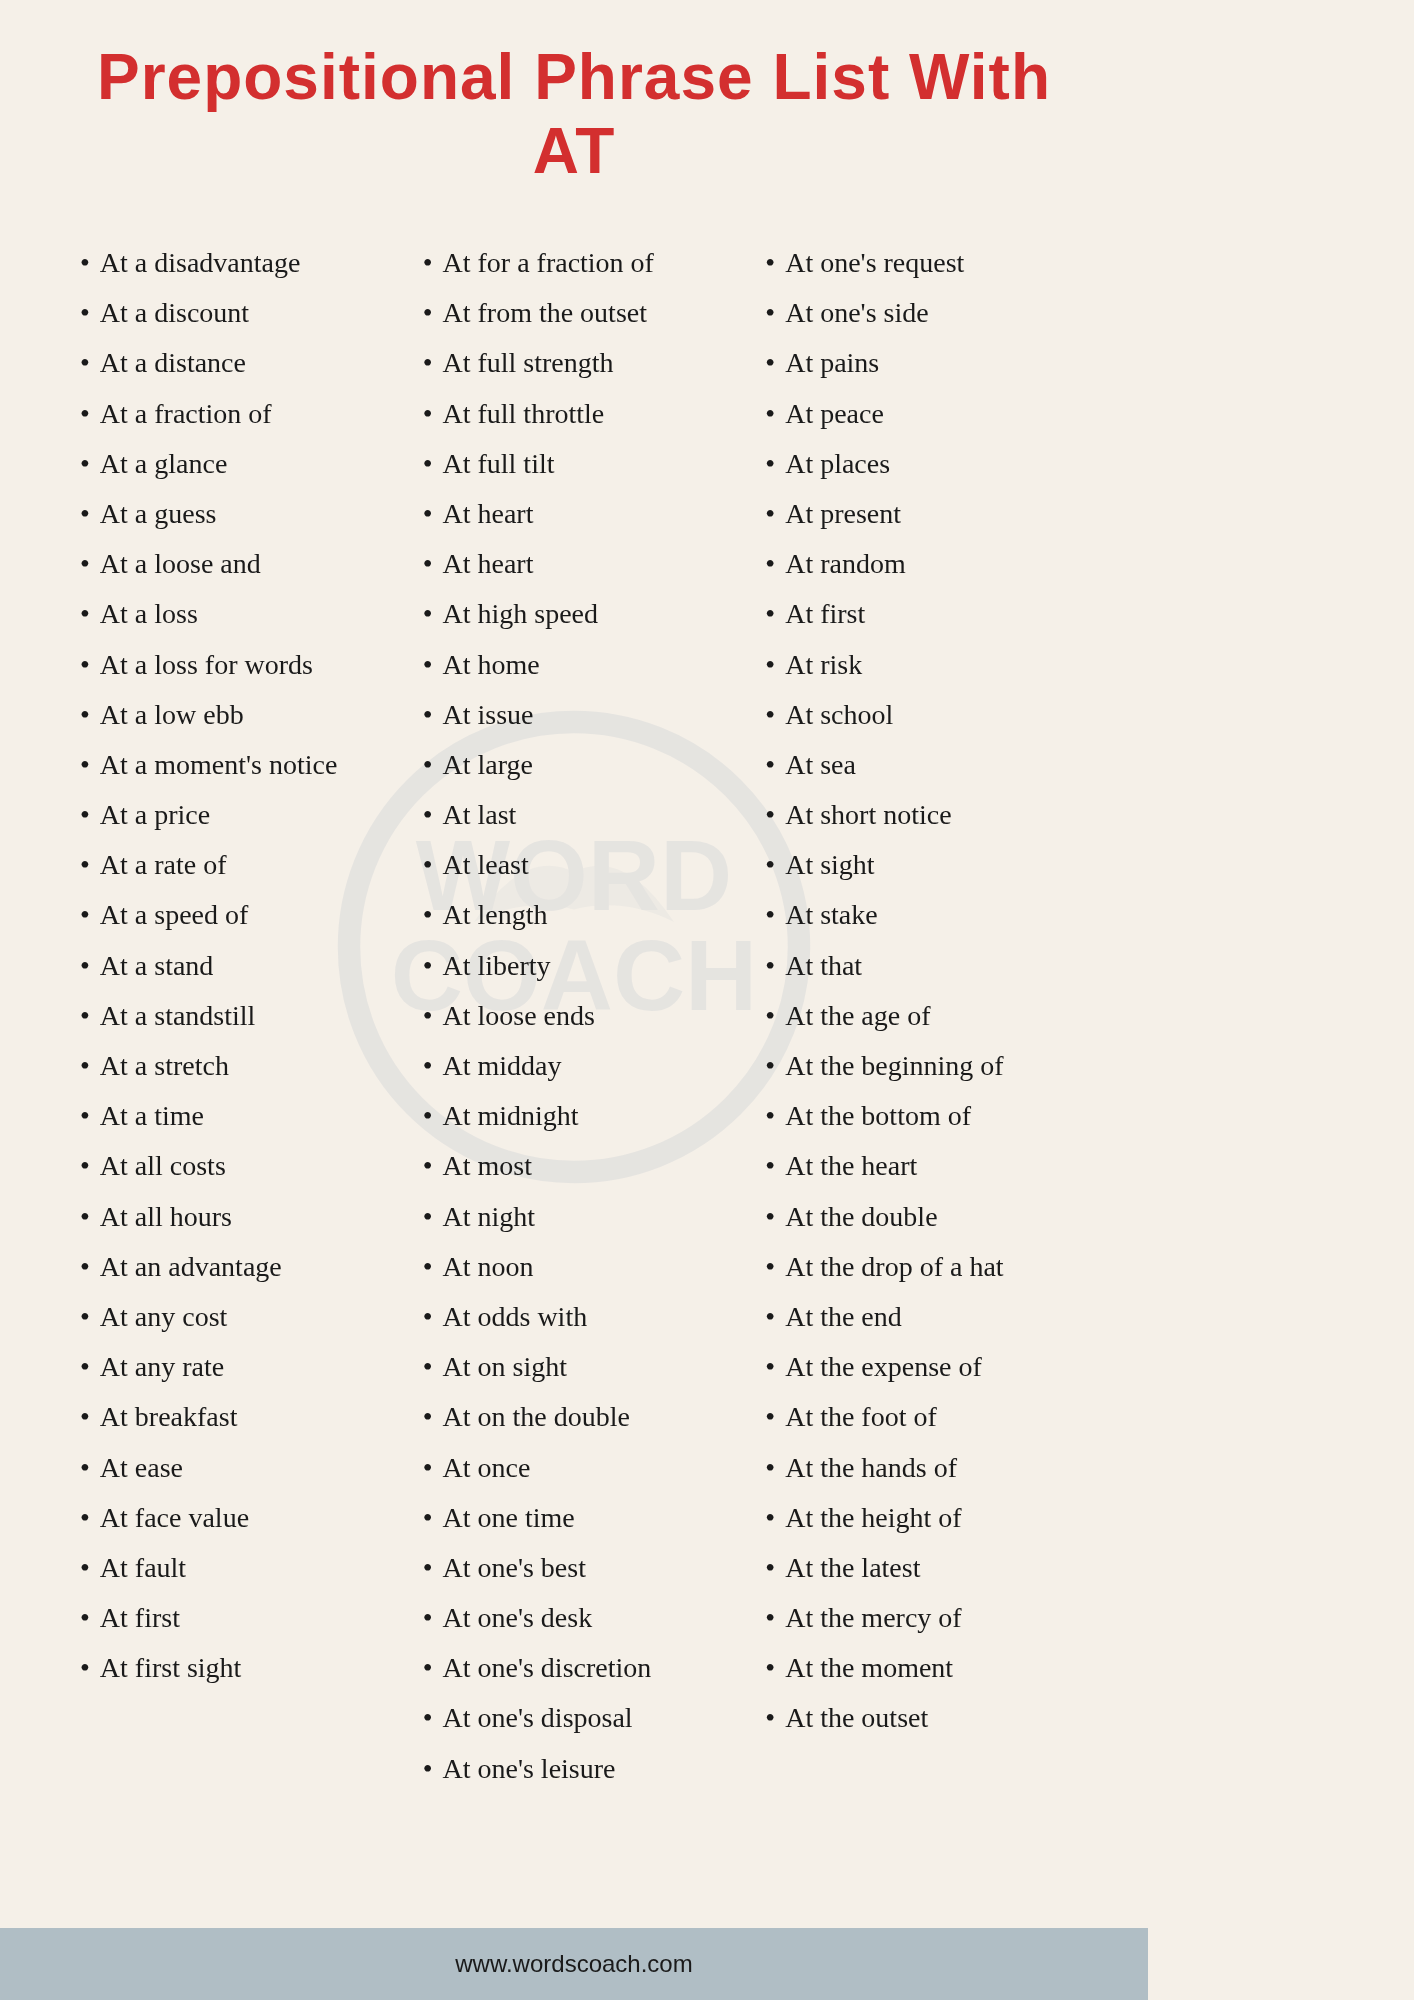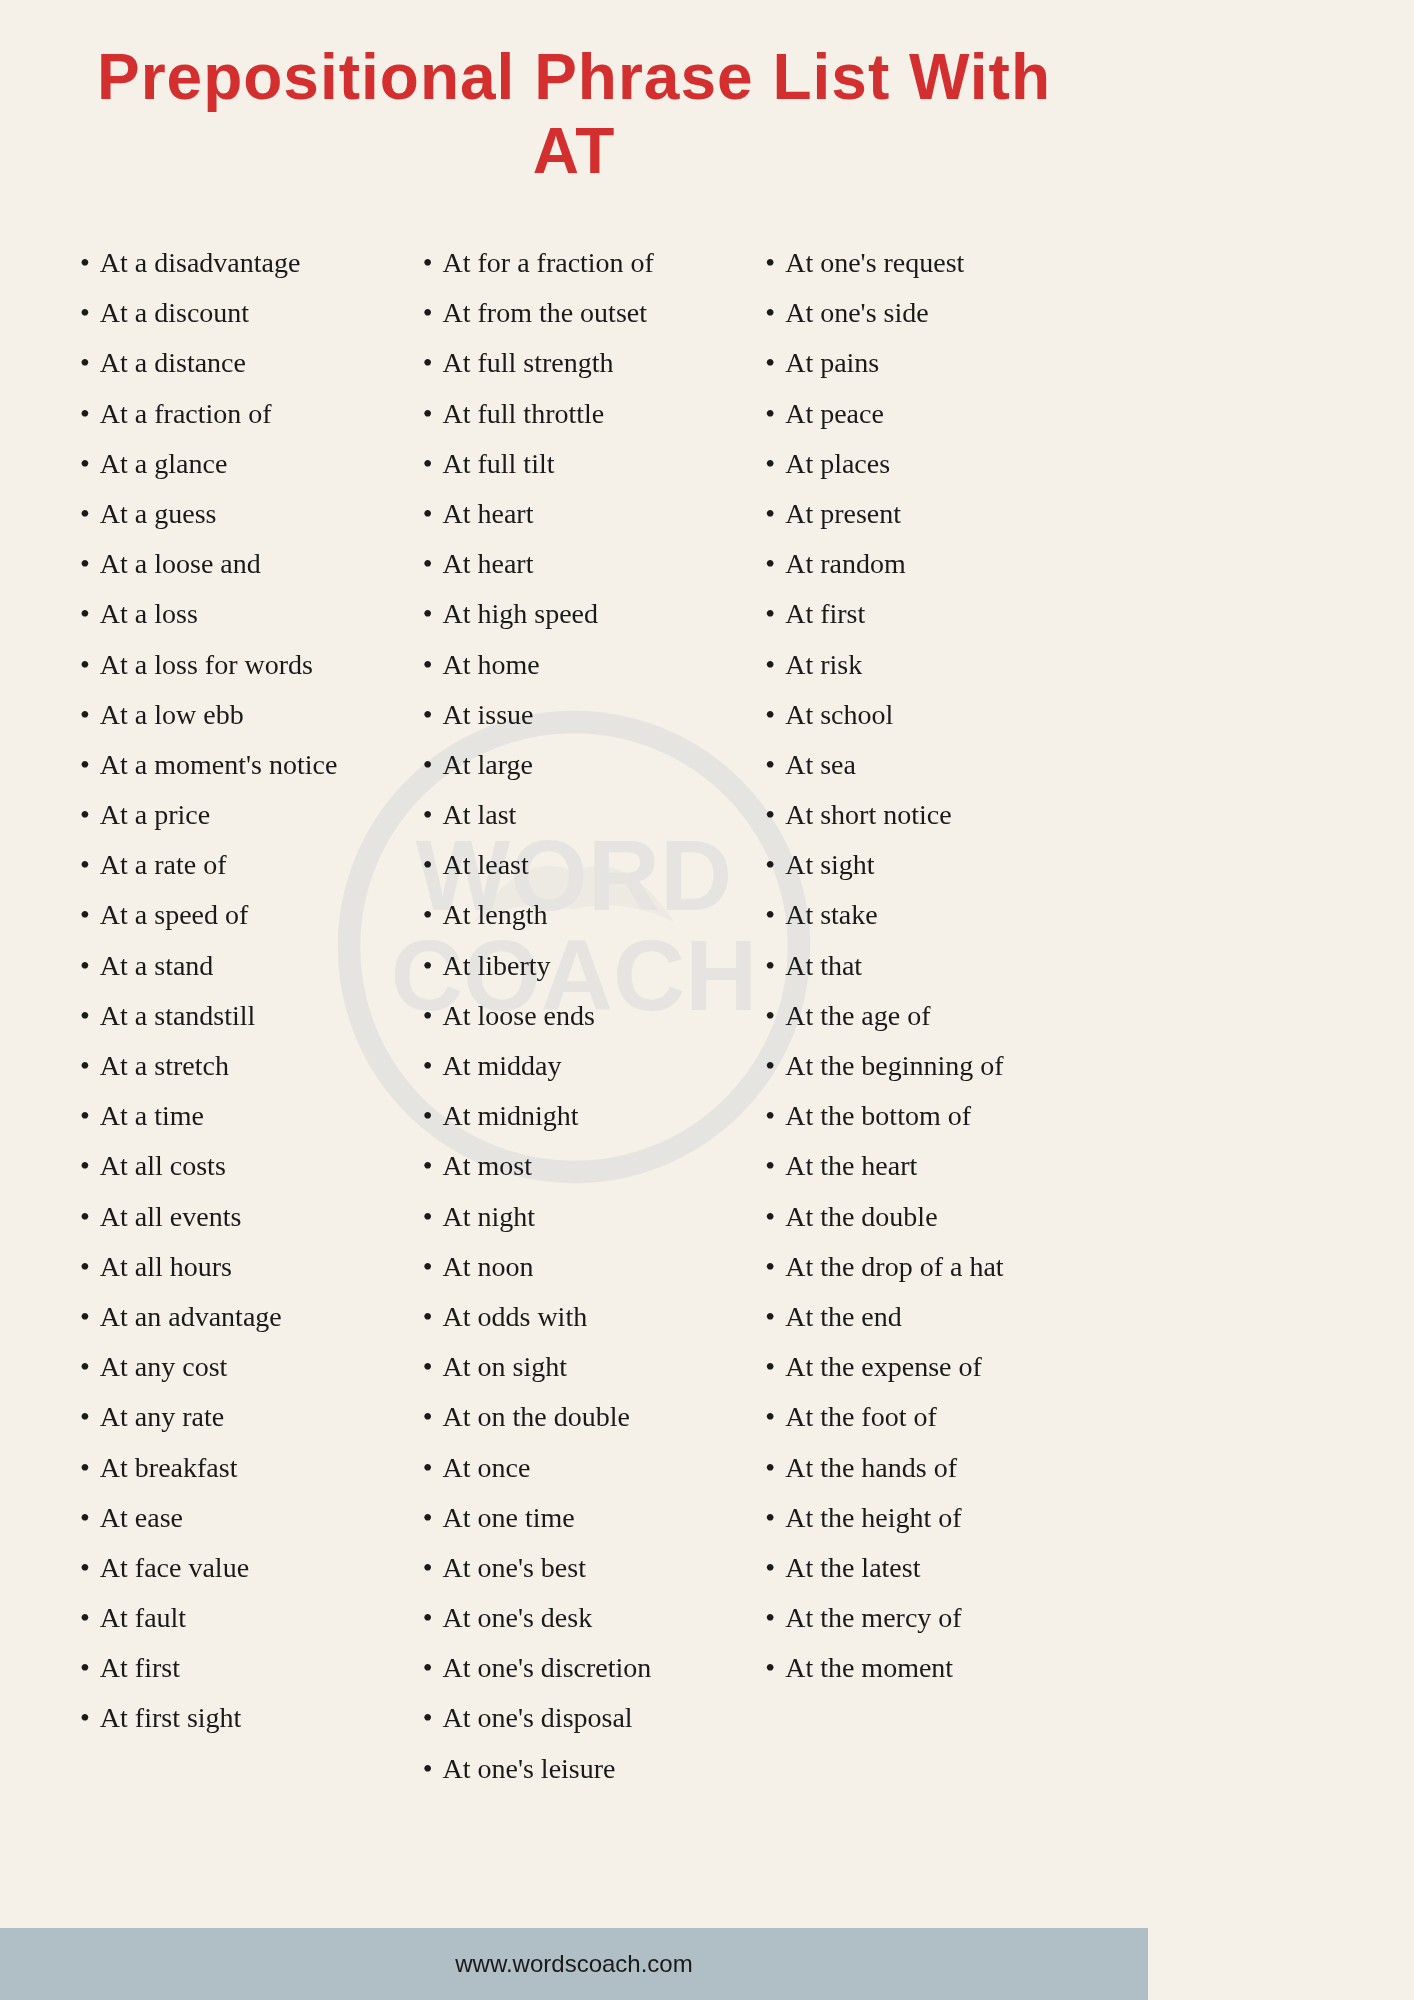--- a/index.html
+++ b/index.html
@@ -140,21 +140,20 @@
             <li>At a low ebb</li>
             <li>At a moment's notice</li>
             <li>At a price</li>
             <li>At a rate of</li>
             <li>At a speed of</li>
             <li>At a stand</li>
             <li>At a standstill</li>
             <li>At a stretch</li>
             <li>At a time</li>
             <li>At all costs</li>
-            <li>At all events</li>
             <li>At all hours</li>
             <li>At an advantage</li>
             <li>At any cost</li>
             <li>At any rate</li>
             <li>At breakfast</li>
             <li>At ease</li>
             <li>At face value</li>
             <li>At fault</li>
             <li>At first</li>
             <li>At first sight</li>
@@ -221,20 +220,21 @@
             <li>At the double</li>
             <li>At the drop of a hat</li>
             <li>At the end</li>
             <li>At the expense of</li>
             <li>At the foot of</li>
             <li>At the hands of</li>
             <li>At the height of</li>
             <li>At the latest</li>
             <li>At the mercy of</li>
             <li>At the moment</li>
+            <li>At the outset</li>
           </ul>
       </div>
     </div>
 
   </div>
 
   <div class="footer">
     <span>www.wordscoach.com</span>
   </div>
 </div>

